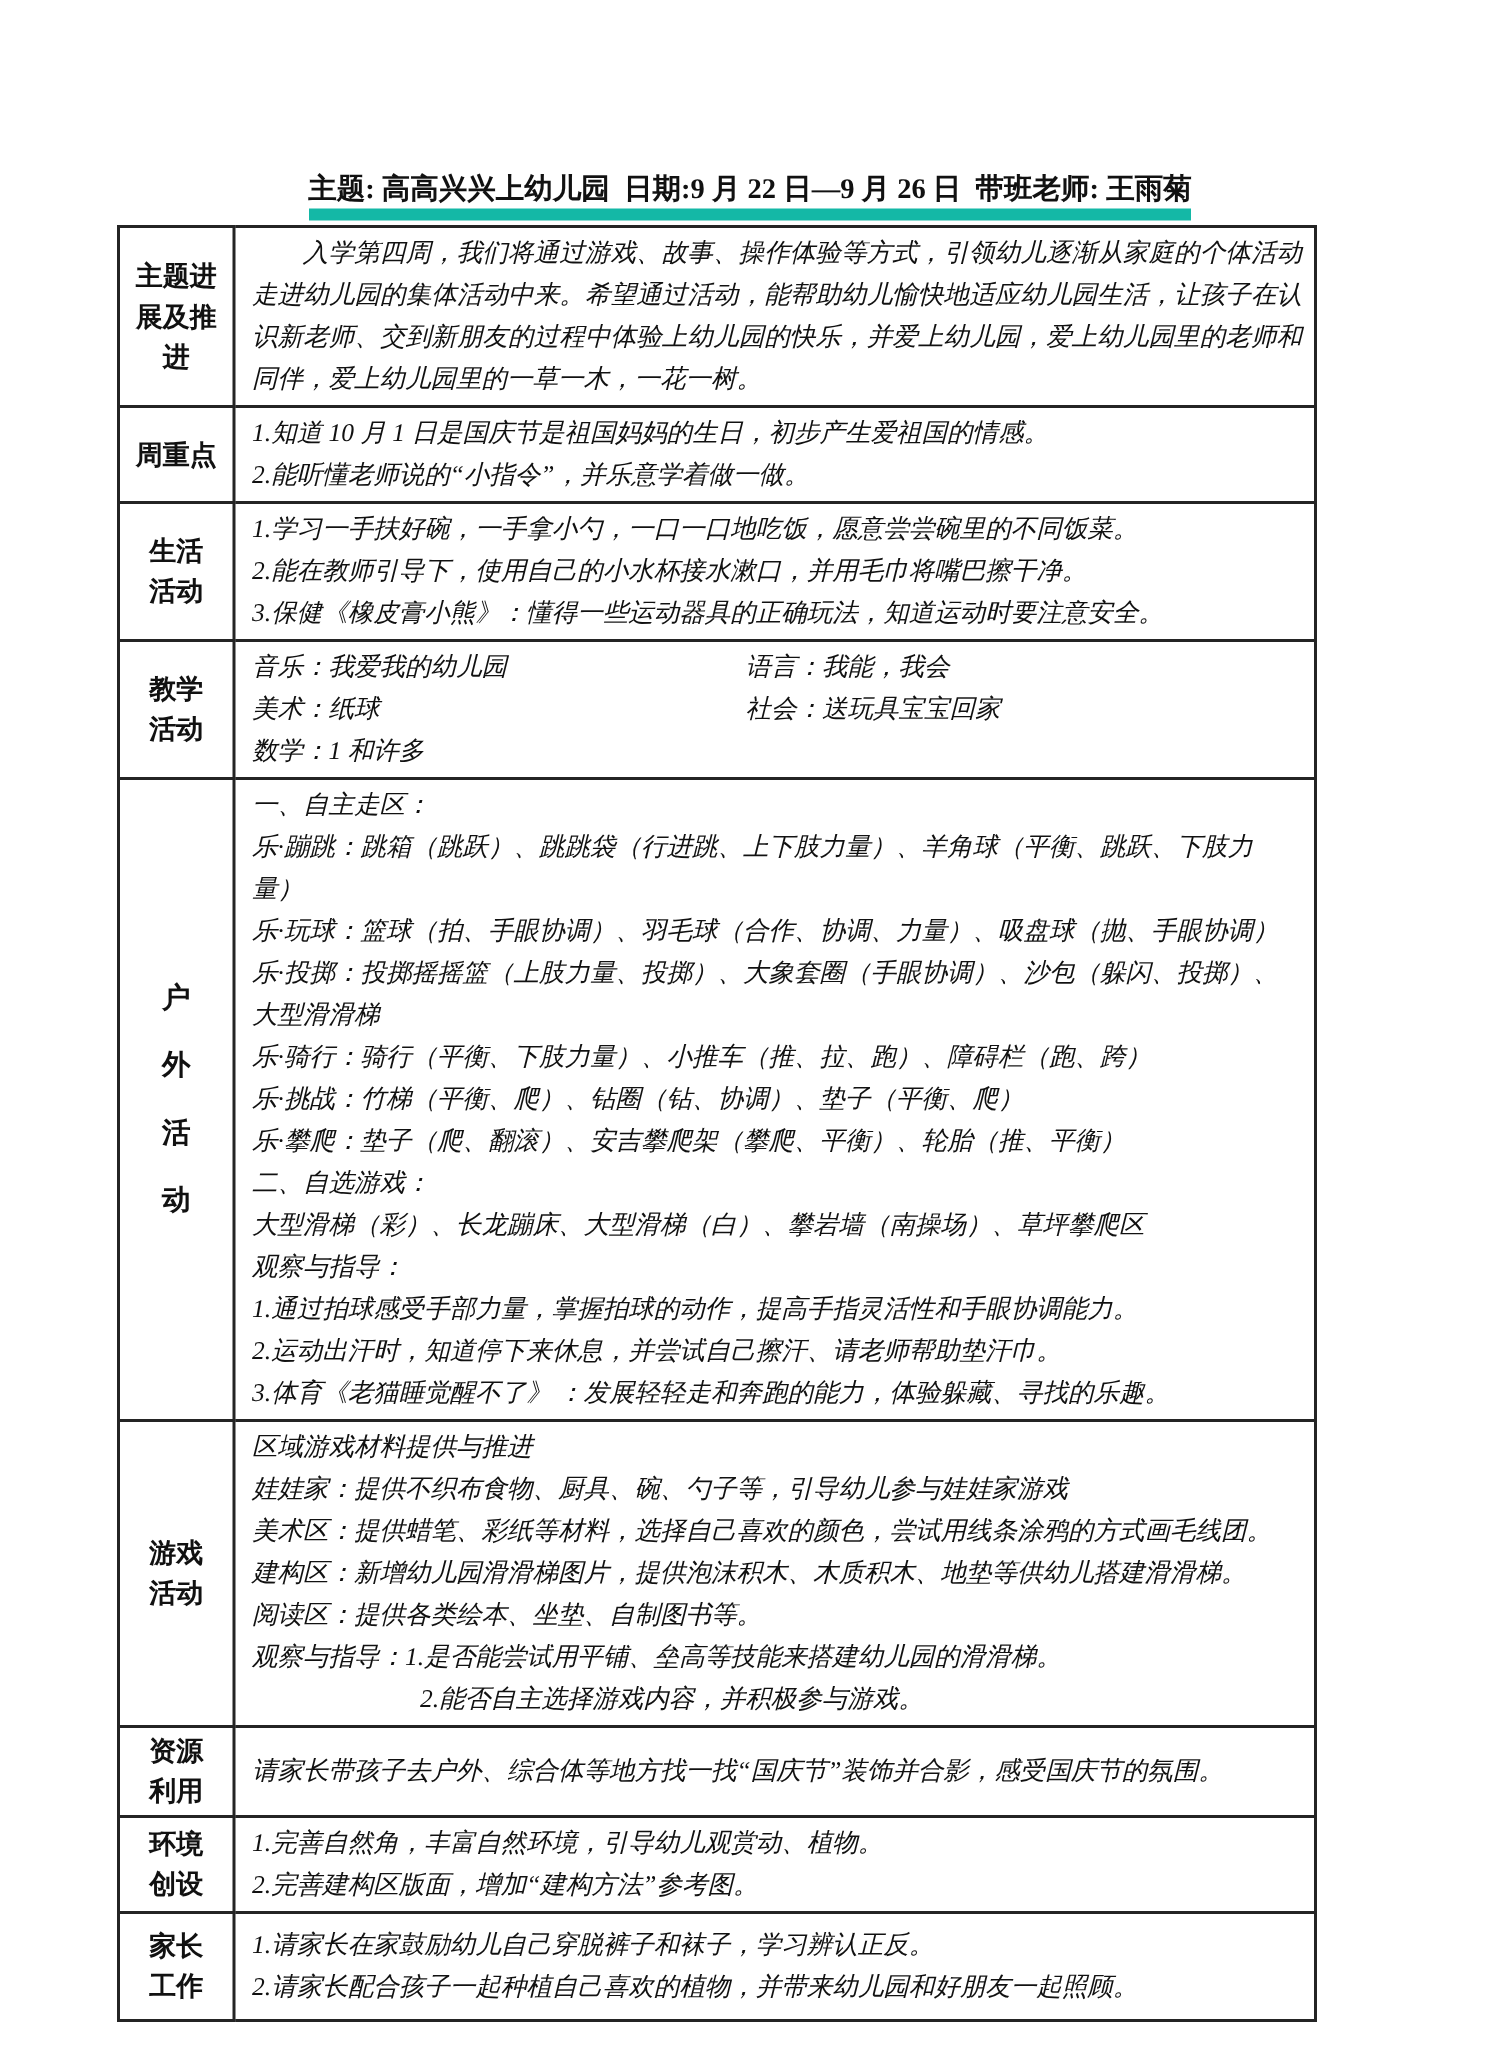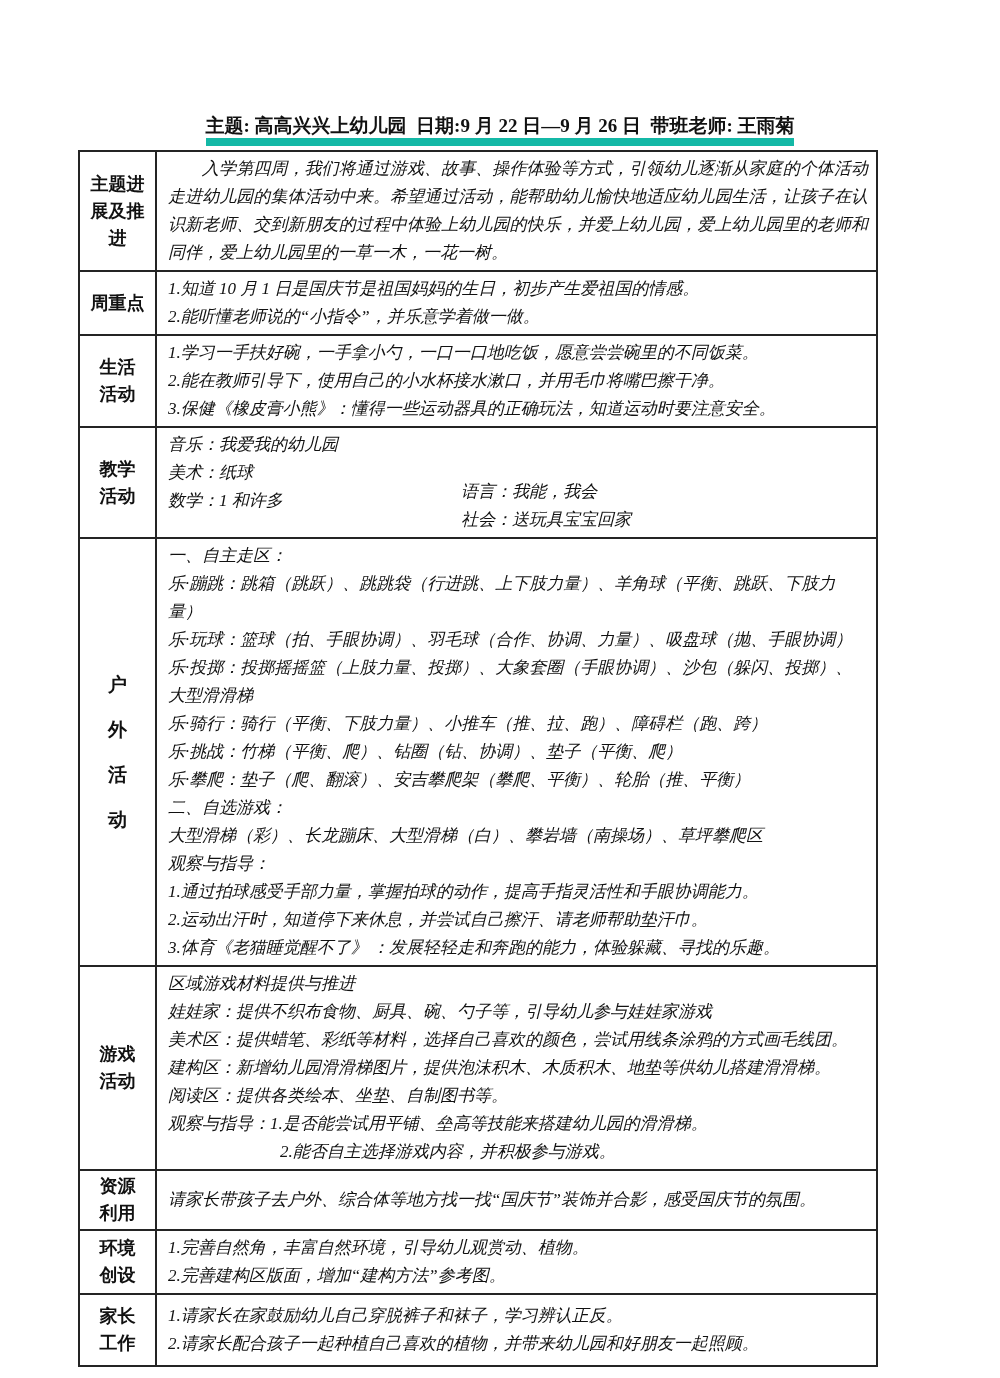--- a/index.html
+++ b/index.html
@@ -47,23 +47,23 @@
   .plan td {
     font-size: 17px;
     line-height: 28px;
     padding: 3px 8px 3px 11px;
     vertical-align: middle;
     font-style: italic;
   }
   .para.indent { text-indent: 2em; text-align: justify; }
   .line { text-align: left; }
   .line.hang2 { padding-left: 112px; }
-  .two-col { display: flex; }
+  .two-col { display: flex; gap: 36px; }
   .tc-left { width: 293px; flex: 0 0 auto; }
-  .tc-right { flex: 1 1 auto; margin-top: 47px; }
+  .tc-right { flex: 1 1 auto; }
 </style>
 </head>
 <body>
 
 <div class="page">
 
 
   <div class="subtitle"><span class="u-line">主题: 高高兴兴上幼儿园  日期:9 月 22 日—9 月 26 日  带班老师: 王雨菊</span></div>
 
   <table class="plan">

